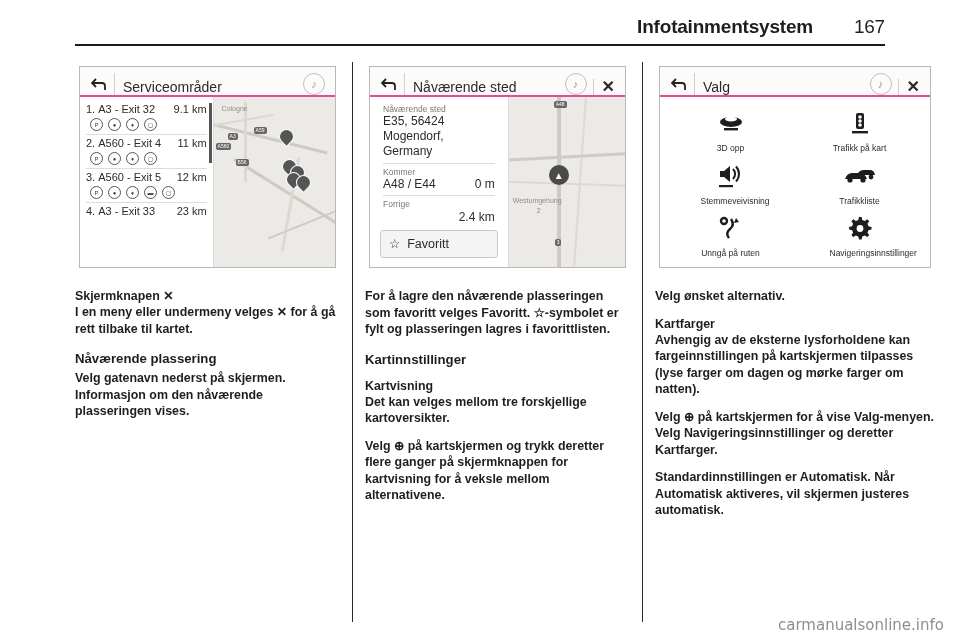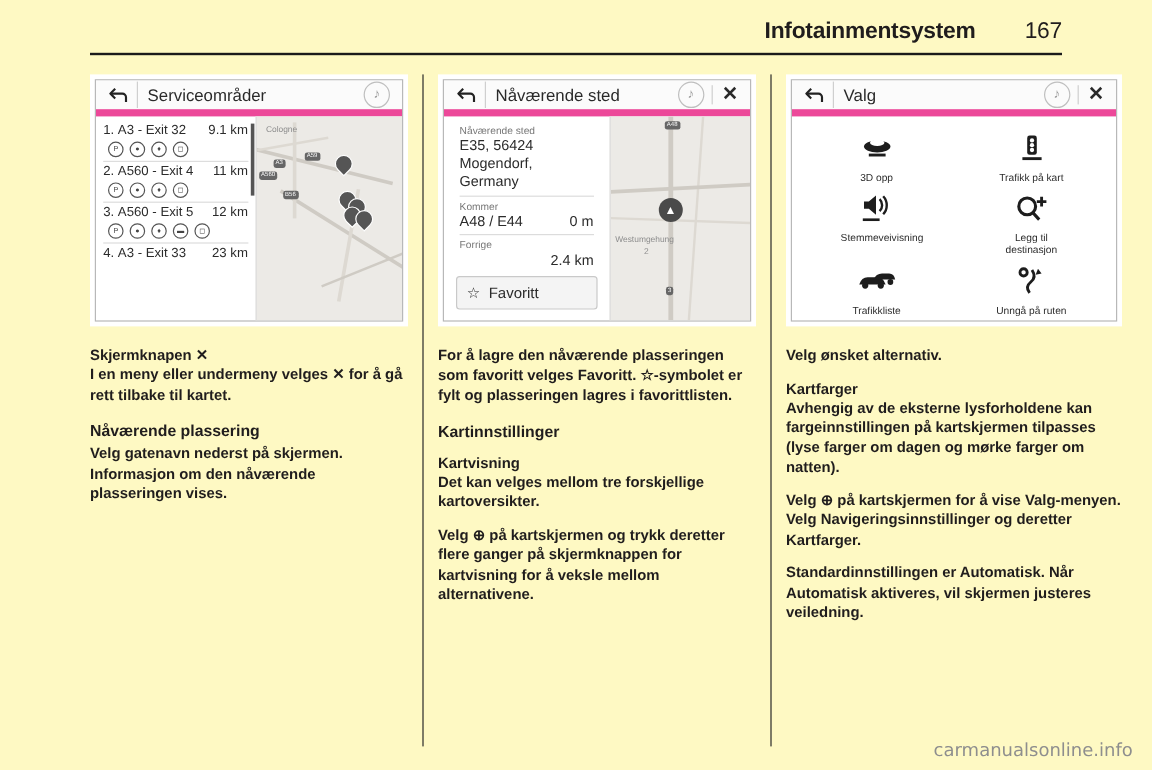--- a/index.html
+++ b/index.html
@@ -10,21 +10,21 @@
   body {
     width: 960px;
     height: 642px;
     overflow: hidden;
     font-family: "Liberation Sans", sans-serif;
   }
   .page {
     position: relative;
     width: 960px;
     height: 642px;
-    background: #fef9c3;
+    background: #ffffff;
   }
 
   
   .header {
     position: absolute;
     left: 75px;
     top: 16px;
     width: 810px;
     height: 34px;
   }
@@ -86,23 +86,23 @@
     overflow: hidden;
   }
   .screen-outer {
     background: #ffffff;
     padding: 4px;
     box-sizing: border-box;
   }
 
   .sc-titlebar {
     display: flex;
-    align-items: center;
+    align-items: flex-end;
     height: 30px;
-    border-bottom: 6px solid #ec4899;
+    border-bottom: 2px solid #ec4899;
     background: #fbfbfb;
     padding: 0 4px;
     box-sizing: border-box;
   }
   .sc-back {
     width: 30px;
     height: 22px;
     display: flex;
     align-items: center;
     justify-content: center;
@@ -576,31 +576,20 @@
               <svg width="30" height="26" viewBox="0 0 30 26" aria-hidden="true">
                 <path d="M4 7 h4 l6 -5 v16 l-6 -5 h-4 z" fill="#1d1d1d"></path>
                 <path d="M17 5 a7 7 0 0 1 0 10" fill="none" stroke="#1d1d1d" stroke-width="2"></path>
                 <path d="M20 2.5 a11 11 0 0 1 0 15" fill="none" stroke="#1d1d1d" stroke-width="2"></path>
                 <rect x="3" y="21" width="14" height="2.2" fill="#1d1d1d"></rect>
               </svg>
             </div>
             <div class="opt-label">Stemmeveivisning</div>
           </div>
 
-          <div class="opt-cell">
-            <div class="opt-glyph">
-              <svg width="30" height="26" viewBox="0 0 30 26" aria-hidden="true">
-                <circle cx="11" cy="11" r="7" fill="none" stroke="#1d1d1d" stroke-width="2.6"></circle>
-                <line x1="15.5" y1="16" x2="21" y2="22" stroke="#1d1d1d" stroke-width="2.6"></line>
-                <line x1="23" y1="3" x2="23" y2="11" stroke="#1d1d1d" stroke-width="2.4"></line>
-                <line x1="19" y1="7" x2="27" y2="7" stroke="#1d1d1d" stroke-width="2.4"></line>
-              </svg>
-            </div>
-            <div class="opt-label">Legg til destinasjon</div>
-          </div>
 
           <div class="opt-cell">
             <div class="opt-glyph">
               <svg width="34" height="26" viewBox="0 0 34 26" aria-hidden="true">
                 <path d="M2 15 q2 -6 7 -6 h8 q5 0 7 6 z" fill="#1d1d1d"></path>
                 <circle cx="7" cy="16" r="2.6" fill="#1d1d1d"></circle>
                 <circle cx="20" cy="16" r="2.6" fill="#1d1d1d"></circle>
                 <path d="M14 11 q2 -5 7 -5 h6 q4 0 5 5 z" fill="#1d1d1d"></path>
                 <circle cx="28" cy="13" r="2.4" fill="#1d1d1d"></circle>
               </svg>
@@ -632,18 +621,18 @@
           <div class="opt-cell"></div>
         </div>
       </div>
     </div>
 
     <div class="prose">
       <p class="para">Velg ønsket alternativ.</p>
       <h3 class="h3">Kartfarger</h3>
       <p class="para">Avhengig av de eksterne lysforholdene kan fargeinnstillingen på kartskjermen tilpasses (lyse farger om dagen og mørke farger om natten).</p>
       <p class="para">Velg ⊕ på kartskjermen for å vise Valg-menyen. Velg Navigeringsinnstillinger og deretter Kartfarger.</p>
-      <p class="para">Standardinnstillingen er Automatisk. Når Automatisk aktiveres, vil skjermen justeres veiledning.</p>
+      <p class="para">Standardinnstillingen er Automatisk. Når Automatisk aktiveres, vil skjermen justeres automatisk.</p>
     </div>
   </div>
 
   <div class="watermark">carmanualsonline.info</div>
 </div>
 
 </body></html>

